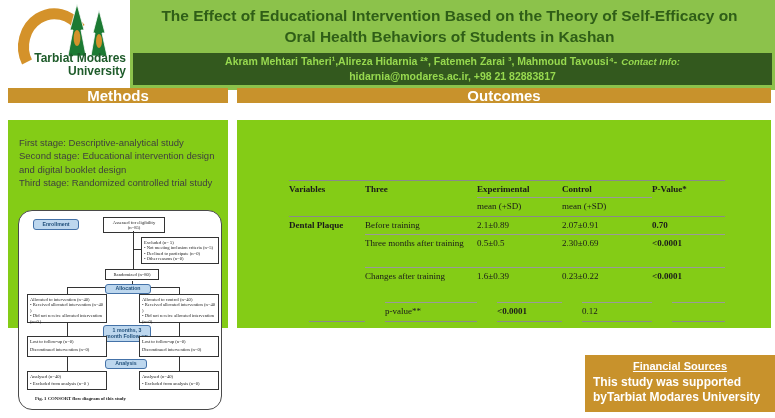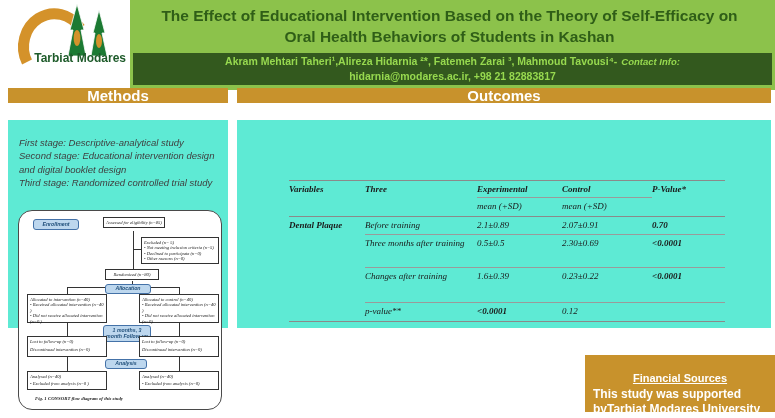--- a/index.html
+++ b/index.html
@@ -19,21 +19,21 @@
   .contact-label{font-style:italic;font-size:9.5px;}
 
   
   .sec-header{position:absolute;top:88px;height:15px;background:#C8922C;
     display:flex;align-items:center;justify-content:center;
     color:#ffffff;font-size:15px;font-weight:bold;}
   .sec-methods{left:8px;width:220px;}
   .sec-outcomes{left:237px;width:534px;}
 
   
-  .panel{position:absolute;top:120px;height:208px;background:#5eead4;font-style:italic;}
+  .panel{position:absolute;top:120px;height:208px;background:#84cc16;}
   .panel-methods{left:8px;width:220px;}
   .panel-outcomes{left:237px;width:534px;}
 
   .methods-text{position:absolute;left:11px;top:16px;width:198px;
     font-size:9.5px;color:#3f3f3f;line-height:1.4;}
 
   
   .flow{position:absolute;left:10px;top:90px;width:202px;height:198px;background:#fff;
     border:1.2px solid #4a4a4a;border-radius:14px;
     font-family:"Liberation Serif",serif;color:#1a1a1a;}
@@ -51,27 +51,27 @@
     font-family:"Liberation Serif",serif;font-weight:bold;font-size:10.5px;color:#1a1a1a;}
   .otable{position:absolute;left:52px;top:60px;width:436px;display:grid;
     grid-template-columns:76px 112px 85px 90px 73px;
     font-family:"Liberation Serif",serif;font-size:9px;color:#1a1a1a;}
   .c{padding:3px 6px 3px 0;box-sizing:border-box;}
   .b{font-weight:bold;}
   .tt{border-top:1.5px solid #8a8a8a;}
   .pb{border-bottom:1px solid #9a9a9a;}
   .fb{border-bottom:1.2px solid #8a8a8a;}
   .rt{border-top:1px solid #9a9a9a;}
-  .bb{border-bottom:1.8px solid #8a8a8a;}
+  .bb{border-bottom:1.8px solid #8a8a8a;margin-left:20px;}
   .mh1{min-height:17px;} .mh2{min-height:33px;} .mh3{min-height:35px;} .mh4{min-height:20px;}
   .subh{min-height:19px;}
 
   
   .financial{position:absolute;left:585px;top:355px;width:190px;height:57px;background:#C8922C;
-    color:#ffffff;box-sizing:border-box;padding:17px 8px;}
+    color:#ffffff;box-sizing:border-box;padding:5px 8px;}
   .fin-title{text-align:center;font-weight:bold;font-size:11px;text-decoration:underline;margin-bottom:3px;}
   .fin-body{font-size:12px;font-weight:bold;line-height:1.25;}
 
   .logo-text{position:absolute;right:4px;top:52px;width:124px;text-align:right;
     color:#1E5B2A;font-weight:bold;font-size:12px;line-height:1.1;}
 </style>
 </head>
 <body>
 
 <div class="poster">
@@ -79,20 +79,21 @@
   <div class="logo-area">
     <svg width="130" height="90" viewBox="0 0 130 90">
       <path d="M27 62 A 31 33 0 0 1 80 28" stroke="#D4922A" stroke-width="11" fill="none"></path>
       <polygon points="77,4 84,30 81,30 86,56 68,56 73,30 70,30" fill="#1C7A33" stroke="#ffffff" stroke-width="0.8"></polygon>
       <ellipse cx="77" cy="38" rx="3.4" ry="8" fill="#D4922A"></ellipse>
       <polygon points="99,10 105,33 102,33 107,56 91,56 95,33 93,33" fill="#1C7A33" stroke="#ffffff" stroke-width="0.8"></polygon>
       <ellipse cx="99" cy="41" rx="3" ry="7" fill="#D4922A"></ellipse>
     </svg>
     <div class="logo-text">
       <div>Tarbiat Modares</div>
+      <div>University</div>
     </div>
   </div>
 
   <div class="green-block">
     <div class="poster-title">The Effect of Educational Intervention Based on the Theory of Self-Efficacy on Oral Health Behaviors of Students in Kashan</div>
     <div class="authors-band">
       <span>Akram Mehtari Taheri¹,Alireza Hidarnia ²*, Fatemeh  Zarai ³, Mahmoud Tavousi⁴-</span>
       <span class="contact-label">Contact Info:</span>
       <span>hidarnia@modares.ac.ir, +98 21 82883817</span>
     </div>

